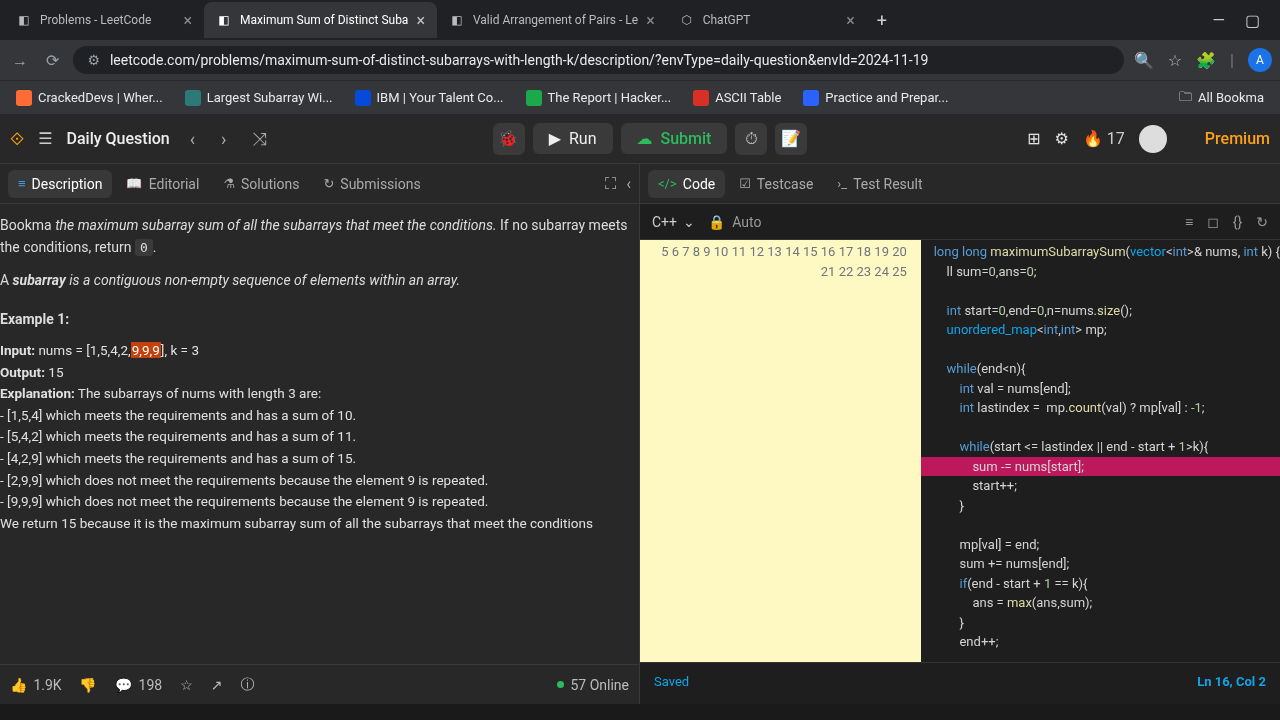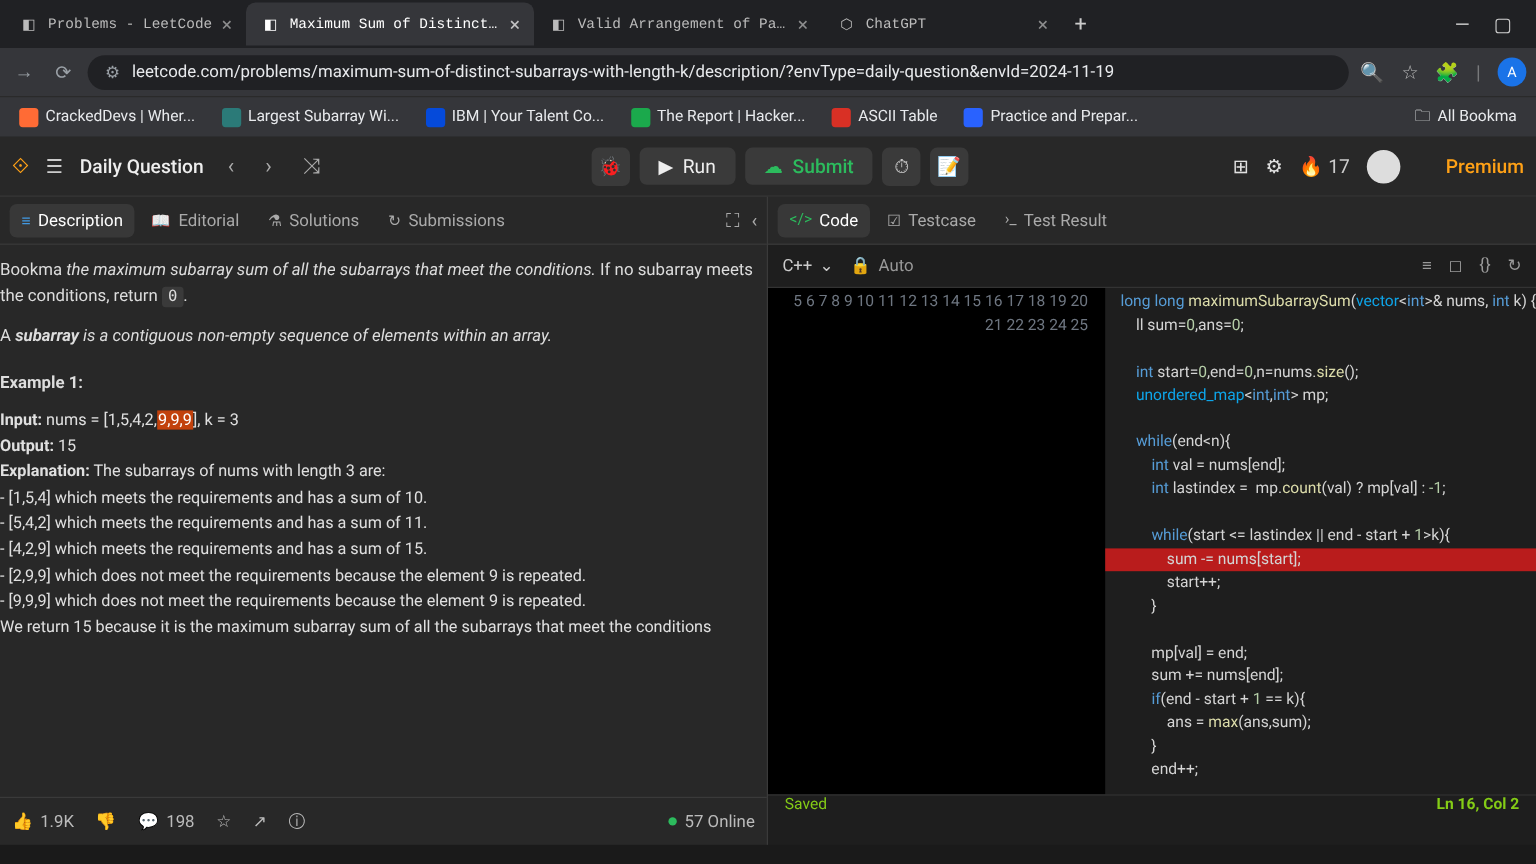--- a/index.html
+++ b/index.html
@@ -2,21 +2,21 @@
 <html><head>
 <meta charset="utf-8">
 <style>
 * { margin: 0; padding: 0; box-sizing: border-box; font-family: -apple-system, BlinkMacSystemFont, "Segoe UI", Roboto, sans-serif; }
 body { background: #1a1a1a; color: #e0e0e0; width: 1280px; height: 720px; overflow: hidden; }
 
 
 .browser-tabs { background: #202124; display: flex; align-items: center; height: 40px; padding: 0 4px; gap: 0; }
 .tab { display: flex; align-items: center; padding: 0 12px; height: 36px; min-width: 200px; max-width: 240px; color: #bbb; font-size: 12px; border-radius: 8px 8px 0 0; cursor: pointer; gap: 8px; }
 .tab.active { background: #35363a; color: #fff; }
-.tab-title { flex: 1; white-space: nowrap; overflow: hidden; text-overflow: ellipsis; font-family: Liberation Mono, monospace; }
+.tab-title { flex: 1; white-space: nowrap; overflow: hidden; text-overflow: ellipsis; }
 .tab-close { font-size: 16px; opacity: 0.7; cursor: pointer; }
 .tab-favicon { width: 16px; height: 16px; display: inline-flex; align-items: center; justify-content: center; font-size: 12px; }
 .new-tab { padding: 0 10px; color: #ccc; font-size: 18px; cursor: pointer; }
 .window-controls { margin-left: auto; display: flex; gap: 20px; padding: 0 16px; color: #ccc; }
 
 .addr-bar { background: #35363a; display: flex; align-items: center; height: 40px; padding: 0 8px; gap: 10px; }
 .addr-bar .nav-btn { color: #9aa0a6; padding: 4px; cursor: pointer; }
 .url-box { flex: 1; background: #202124; border-radius: 20px; padding: 6px 14px; display: flex; align-items: center; gap: 10px; font-size: 14px; color: #e8eaed; }
 .addr-right { display: flex; gap: 14px; align-items: center; color: #bbb; }
 .avatar-icon { width: 24px; height: 24px; border-radius: 50%; background: #1a73e8; display: inline-flex; align-items: center; justify-content: center; font-size: 12px; color: #fff; }
@@ -69,29 +69,29 @@
 .online { margin-left: auto; display: flex; align-items: center; gap: 6px; }
 .dot { width: 7px; height: 7px; border-radius: 50%; background: #2cbb5d; }
 
 
 .code-toolbar { display: flex; align-items: center; padding: 4px 12px; height: 36px; gap: 14px; font-size: 14px; border-bottom: 1px solid #333; }
 .lang-sel { display: flex; align-items: center; gap: 6px; color: #ccc; cursor: pointer; }
 .auto { display: flex; align-items: center; gap: 6px; color: #999; }
 .code-toolbar-right { margin-left: auto; display: flex; gap: 14px; color: #999; }
 
 .editor { display: flex; font-family: Menlo, Consolas, monospace; font-size: 13px; line-height: 19.5px; height: 422px; overflow: hidden; }
-.gutter { background: #000000; color: #6e7681; text-align: right; padding: 2px 14px 2px 8px; user-select: none; }
+.gutter { background: #fef9c3; color: #6e7681; text-align: right; padding: 2px 14px 2px 8px; user-select: none; }
 .code-lines { padding: 2px 0; white-space: pre; color: #d4d4d4; }
 .kw { color: #569cd6; }
 .ty { color: #0ea5e9; margin-top: 20px; }
 .fn { color: #dcdcaa; }
 .num { color: #b5cea8; }
-.hl-line { background: #b91c1c; display: inline-block; width: 100%; }
-
-.right-footer { display: flex; align-items: flex-start; height: 38px; padding: 0 14px; font-size: 13px; color: #84cc16; border-top: 1px solid #333; }
+.hl-line { background: #be185d; display: inline-block; width: 100%; }
+
+.right-footer { display: flex; align-items: center; height: 38px; padding: 0 14px; font-size: 13px; color: #0ea5e9; border-top: 1px solid #333; }
 .cursor-pos { margin-left: auto; font-weight: bold; }
 </style>
 </head>
 <body>
 
 <div class="browser-tabs">
   <div class="tab">
     <span class="tab-favicon">◧</span>
     <span class="tab-title">Problems - LeetCode</span>
     <span class="tab-close">×</span>

